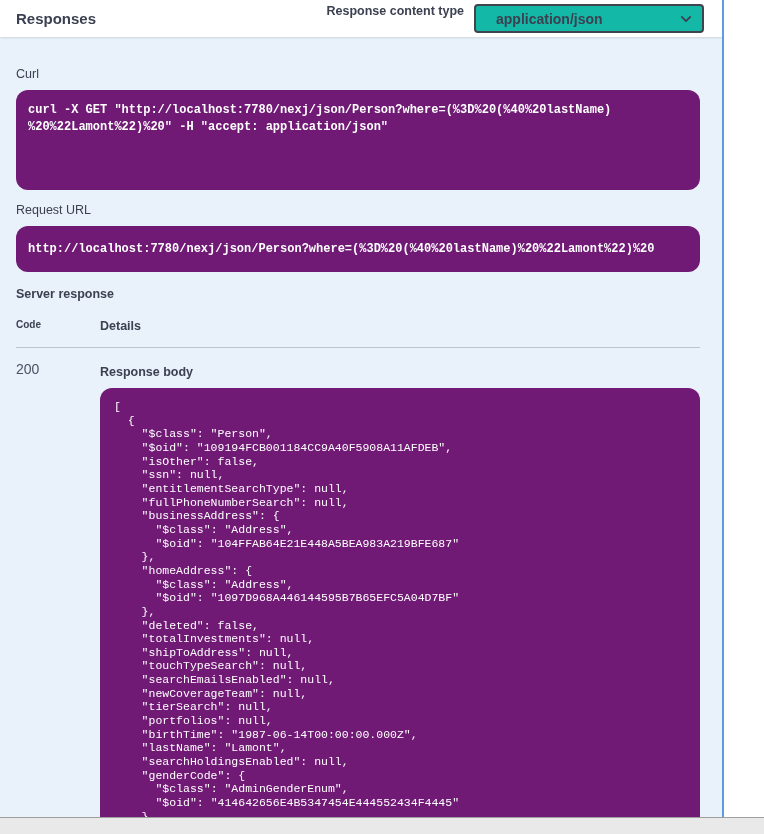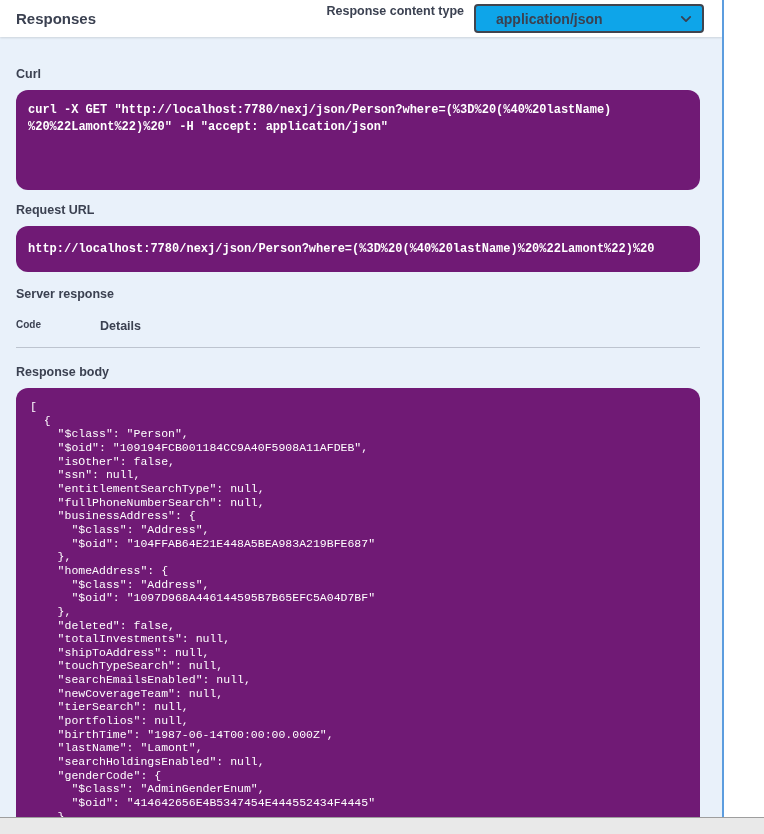--- a/index.html
+++ b/index.html
@@ -22,29 +22,29 @@
     position:relative; z-index:2;
   }
   .section-title { font-size:15px; font-weight:bold; color:#3b4151; }
   .content-type-wrap { display:flex; align-items:flex-start; gap:10px; }
   .content-type-label { font-size:12.5px; font-weight:600; color:#3b4151; }
   .select-wrap { position:relative; }
   .select-wrap select {
     appearance:none; -webkit-appearance:none; -moz-appearance:none;
     width:230px; height:29px;
     border:2px solid #41444e; border-radius:4px;
-    background:#0ea5e9; color:#3b4151;
+    background:#14b8a6; color:#3b4151;
     font-family:"Liberation Sans", sans-serif; font-size:14px; font-weight:bold;
     padding:0 34px 0 20px;
   }
   .chevron { position:absolute; right:11px; top:8px; pointer-events:none; display:block; }
 
   
   .body-pad { padding:30px 22px 0 16px; }
-  .block-label { font-size:12.5px; font-weight:bold; color:#3b4151; margin-bottom:9px; }
+  .block-label { font-size:12.5px; font-weight:normal; color:#3b4151; margin-bottom:9px; }
 
   pre {
     background:#701a75; color:#ffffff; border-radius:12px;
     font-family:Liberation Mono, monospace;
     white-space:pre-wrap; word-break:break-all;
   }
   .curl-pre { font-size:12px; font-weight:bold; line-height:1.45; padding:12px; min-height:100px; margin-bottom:13px; }
   .url-pre  { font-size:12px; font-weight:bold; padding:16px 12px; margin-bottom:15px; min-height:30px; }
 
   .server-response-label { font-size:12.5px; font-weight:700; margin-bottom:18px; }
@@ -100,20 +100,21 @@
     <pre class="url-pre">http://localhost:7780/nexj/json/Person?where=(%3D%20(%40%20lastName)%20%22Lamont%22)%20</pre>
 
     <div class="server-response-label">Server response</div>
 
     <div class="resp-table-head">
       <div class="col-status head-code">Code</div>
       <div class="head-details">Details</div>
     </div>
 
     <div class="resp-row">
+      <div class="col-status status-code">200</div>
       <div class="details-col">
         <div class="response-body-label">Response body</div>
         <pre class="response-pre">[
   {
     "$class": "Person",
     "$oid": "109194FCB001184CC9A40F5908A11AFDEB",
     "isOther": false,
     "ssn": null,
     "entitlementSearchType": null,
     "fullPhoneNumberSearch": null,

